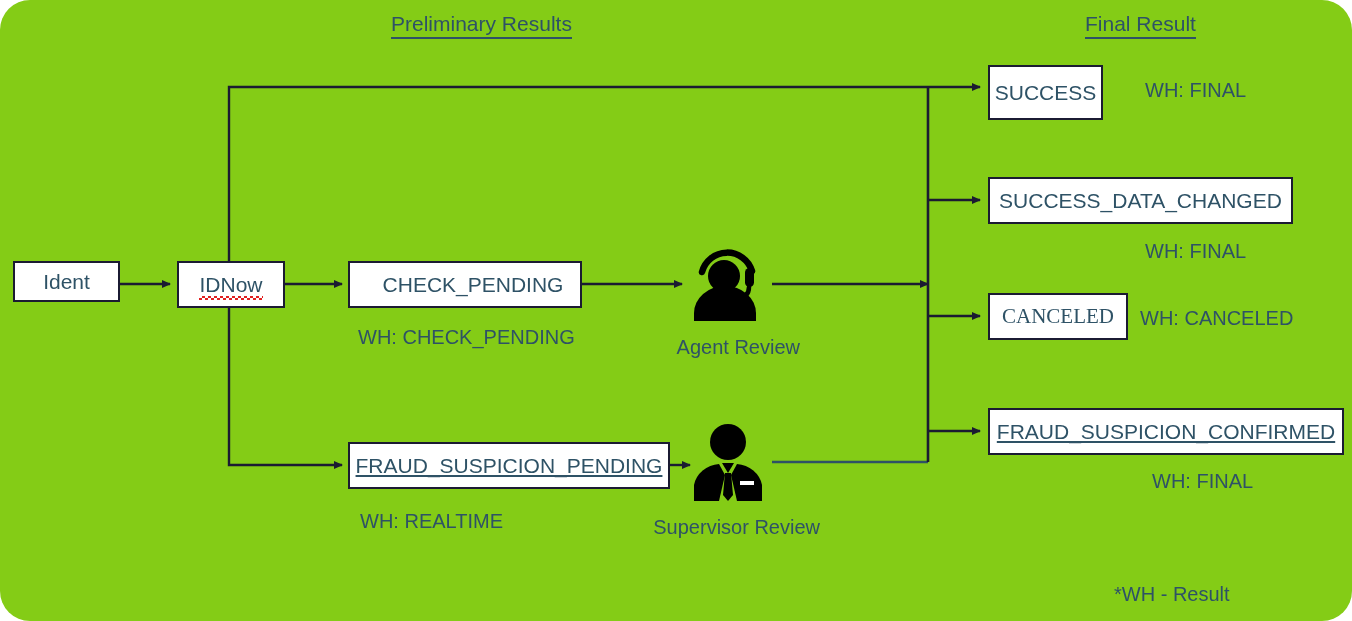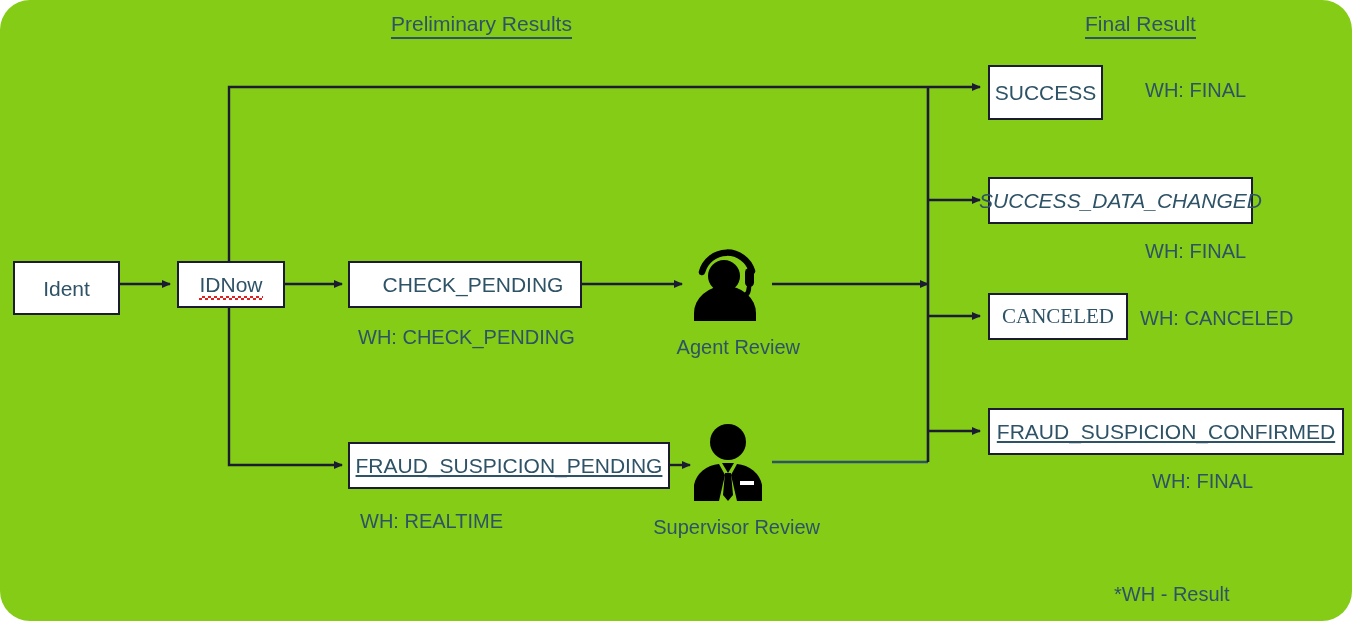--- a/index.html
+++ b/index.html
@@ -125,21 +125,21 @@
     <path d="M928,200 L980,200" stroke="#1b1b32" stroke-width="2.4" fill="none" marker-end="url(#ah)"></path>
 
     <path d="M928,316 L980,316" stroke="#1b1b32" stroke-width="2.4" fill="none" marker-end="url(#ah)"></path>
 
     <path d="M928,431 L980,431" stroke="#1b1b32" stroke-width="2.4" fill="none" marker-end="url(#ah)"></path>
   </svg>
 
   <div class="hdr" style="left:391px; top:12px;">Preliminary Results</div>
   <div class="hdr" style="left:1074px; top:12px;margin-left:11px;">Final Result</div>
 
-  <div class="node" style="left:13px; top:261px; width:107px; height:54px;">Ident</div>
+  <div class="node" style="left:13px; top:261px; width:107px; height:41px;">Ident</div>
 
   <div class="node spell" style="left:177px; top:261px; width:108px; height:47px;">
     <span class="sp">IDNow</span>
   </div>
 
   <div class="node" style="left:348px; top:261px; width:234px; height:47px;padding-left:16px;">CHECK_PENDING</div>
   <div class="wh" style="left:358px; top:327px;">WH: CHECK_PENDING</div>
 
   <div class="node" style="left:348px; top:442px; width:322px; height:47px;text-decoration:underline;">FRAUD_SUSPICION_PENDING</div>
   <div class="wh" style="left:360px; top:511px;">WH: REALTIME</div>
@@ -175,21 +175,21 @@
       <path d="M33,50 L39,50 L41,72 L36,78 L31,72 Z" fill="#000000"></path>
 
       <rect x="48" y="58" width="14" height="4" fill="#ffffff"></rect>
     </svg>
   </div>
   <div class="caption" style="left:632px; top:517px; width:188px;">Supervisor Review</div>
 
   <div class="node" style="left:988px; top:65px; width:115px; height:55px;">SUCCESS</div>
   <div class="wh" style="left:1145px; top:80px;">WH: FINAL</div>
 
-  <div class="node" style="left:988px; top:177px; width:265px; height:47px;font-style:italic;">SUCCESS_DATA_CHANGED</div>
+  <div class="node" style="left:988px; top:177px; width:305px; height:47px;">SUCCESS_DATA_CHANGED</div>
   <div class="wh" style="left:1145px; top:241px;">WH: FINAL</div>
 
   <div class="node" style="left:988px; top:293px; width:140px; height:47px;font-family:Liberation Serif, serif;">CANCELED</div>
   <div class="wh" style="left:1140px; top:308px;">WH: CANCELED</div>
 
   <div class="node" style="left:988px; top:408px; width:356px; height:47px;text-decoration:underline;">FRAUD_SUSPICION_CONFIRMED</div>
   <div class="wh" style="left:1152px; top:471px;">WH: FINAL</div>
 
   <div class="footnote" style="left:1114px; top:584px;">*WH - Result</div>
 

